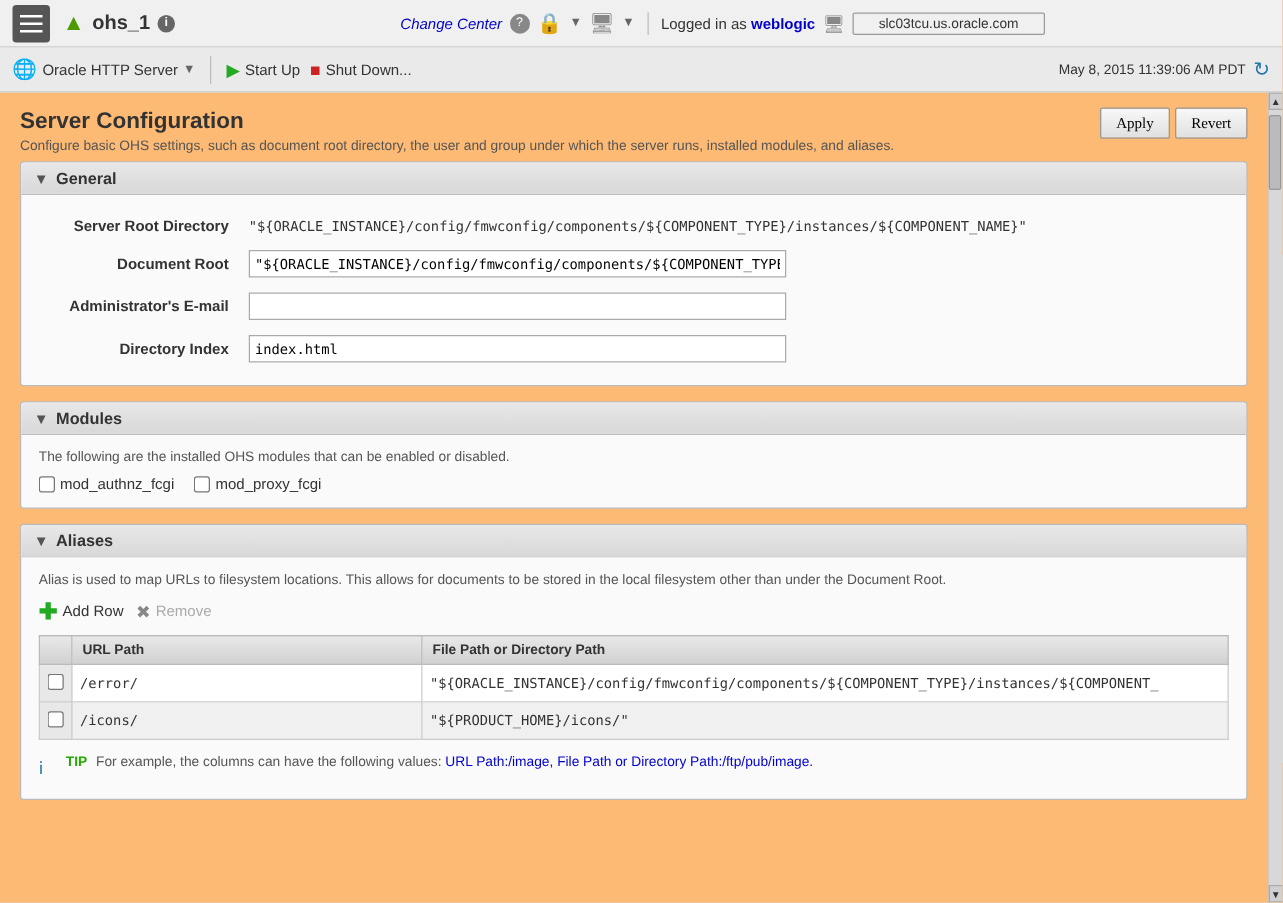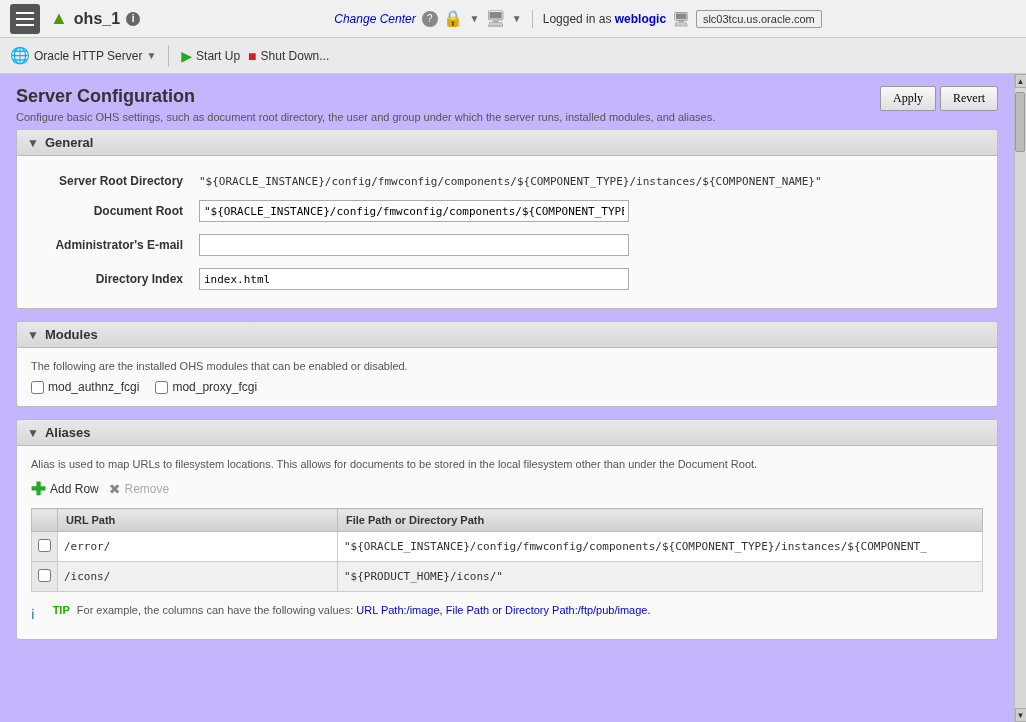--- a/index.html
+++ b/index.html
@@ -40,21 +40,21 @@
       flex: 1; display: flex; justify-content: center; align-items: center; gap: 6px;
       font-size: 12px;
     }
     .change-center-link { color: #0000cc; text-decoration: none; cursor: pointer; font-style: italic; }
     .help-icon {
       width: 16px; height: 16px; background: #888; border-radius: 50%;
       color: #fff; font-size: 10px; text-align: center; line-height: 16px; cursor: pointer;
     }
     .logged-in { color: #333; }
     .logged-in strong { color: #0000cc; }
-    .server-host { border: 1px solid #999; padding: 2px 6px; border-radius: 2px; font-size: 11px; }
+    .server-host { border: 1px solid #999; padding: 2px 20px; border-radius: 2px; font-size: 11px; }
 
     
     .toolbar {
       background: #eaeaea;
       border-bottom: 1px solid #ccc;
       display: flex;
       align-items: center;
       padding: 4px 10px;
       height: 36px;
       gap: 8px;
@@ -76,21 +76,21 @@
     
     .main-layout {
       display: flex;
       height: calc(722px - 38px - 36px);
       overflow: hidden;
     }
 
     
     .content-area {
       flex: 1;
-      background: #c4b5fd;
+      background: #fdba74;
       overflow-y: auto;
       padding: 12px 16px;
       position: relative;
     }
 
     
     .page-title-row {
       display: flex;
       align-items: flex-start;
       justify-content: space-between;
@@ -282,20 +282,24 @@
     <span class="dropdown-arrow">▼</span>
   </div>
   <div class="toolbar-sep"></div>
   <div class="toolbar-item">
     <span class="icon-startup">▶</span>
     <span>Start Up</span>
   </div>
   <div class="toolbar-item">
     <span class="icon-shutdown">■</span>
     <span>Shut Down...</span>
+  </div>
+  <div class="toolbar-right">
+    <span>May 8, 2015 11:39:06 AM PDT</span>
+    <span class="refresh-icon">↻</span>
   </div>
 </div>
 
 <div class="main-layout">
 
   <div class="content-area">
 
     <div class="page-title-row">
       <div>
         <div class="page-title">Server Configuration</div>

